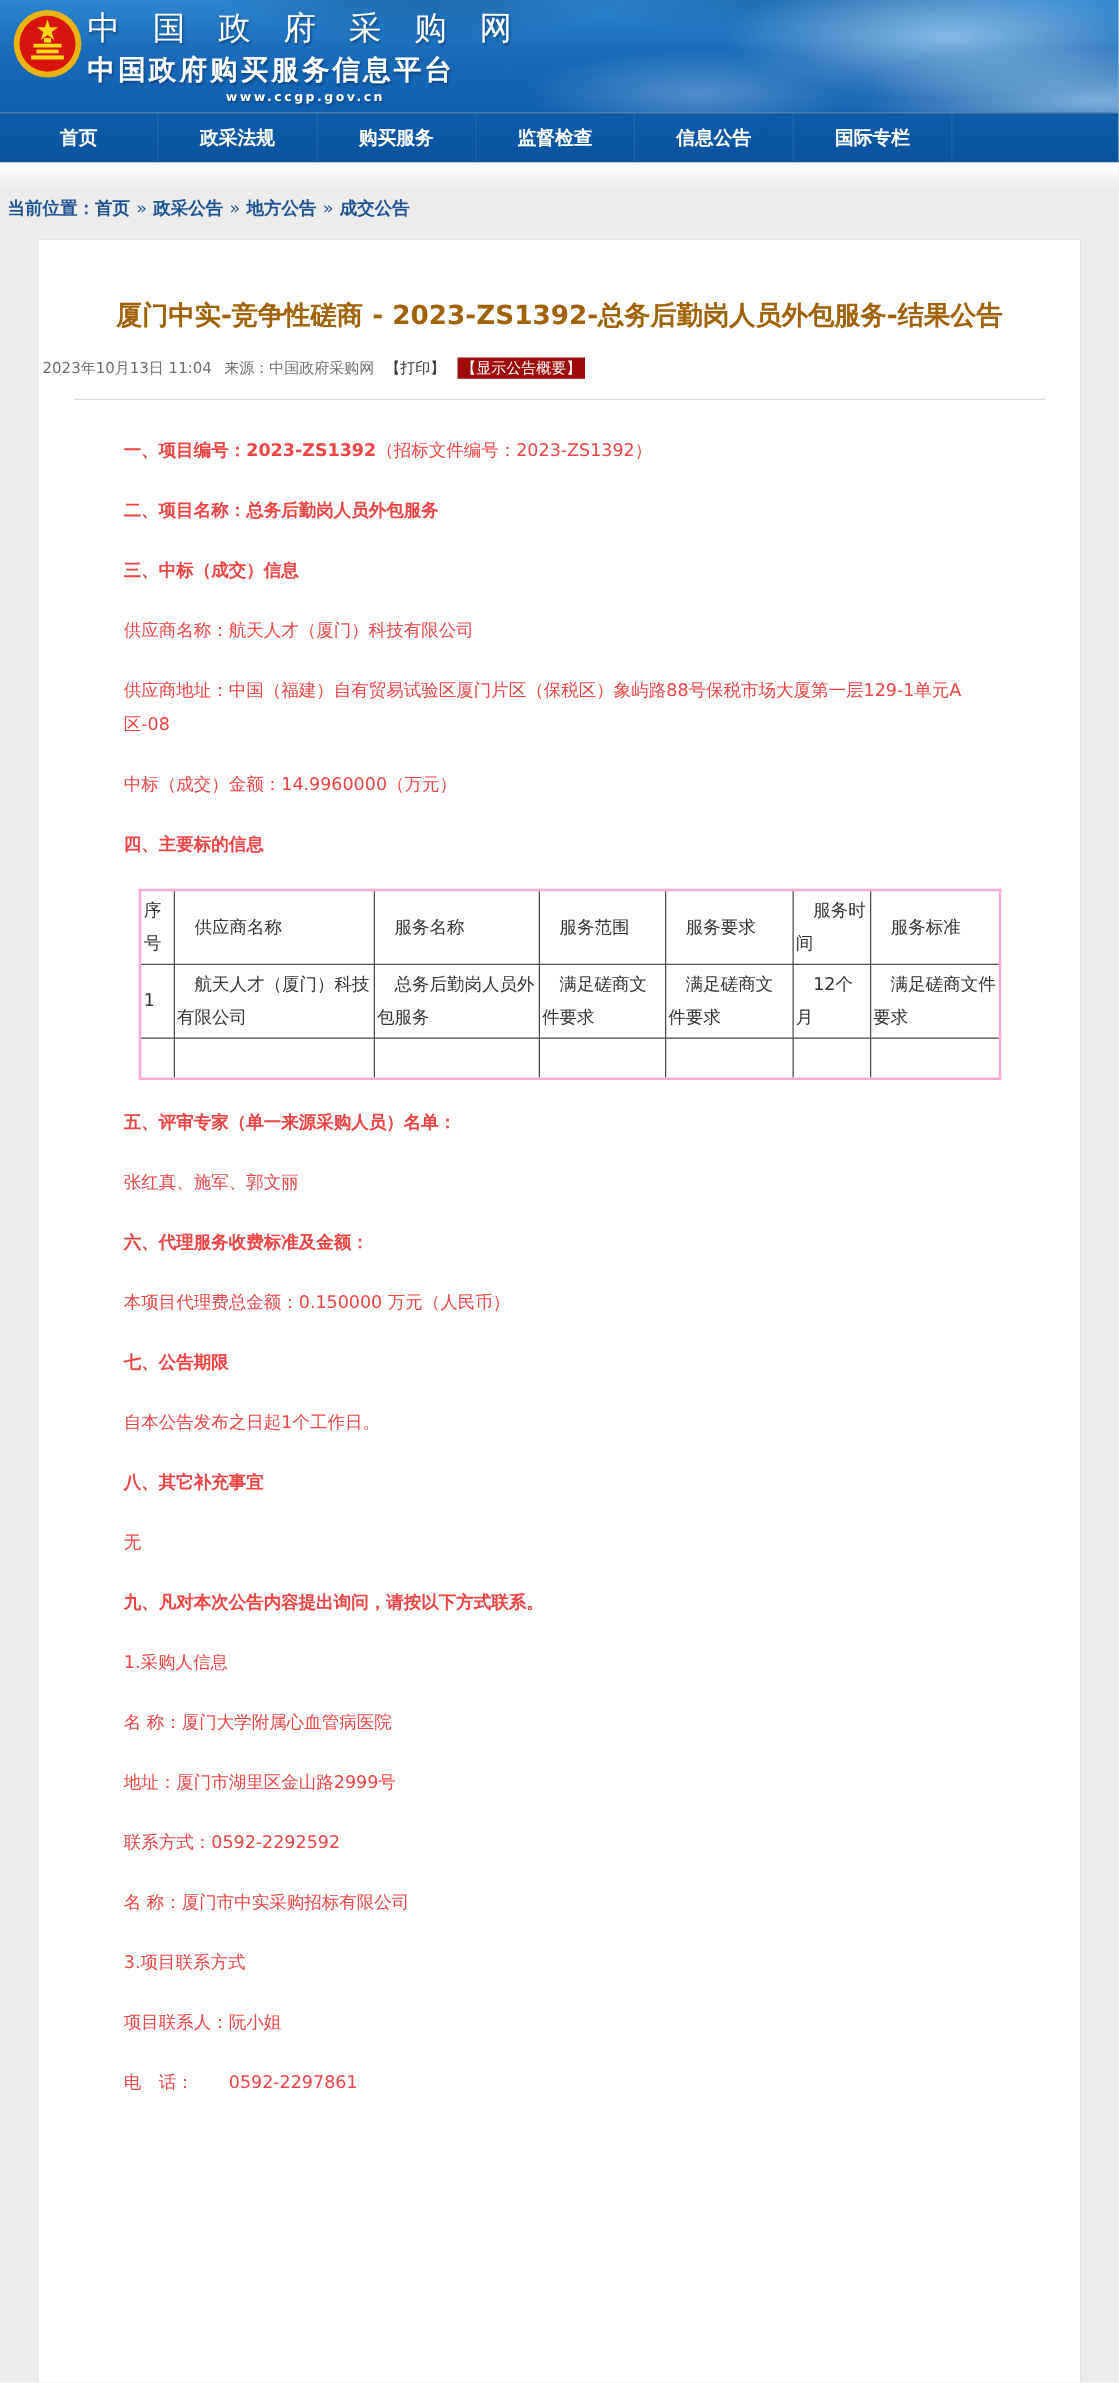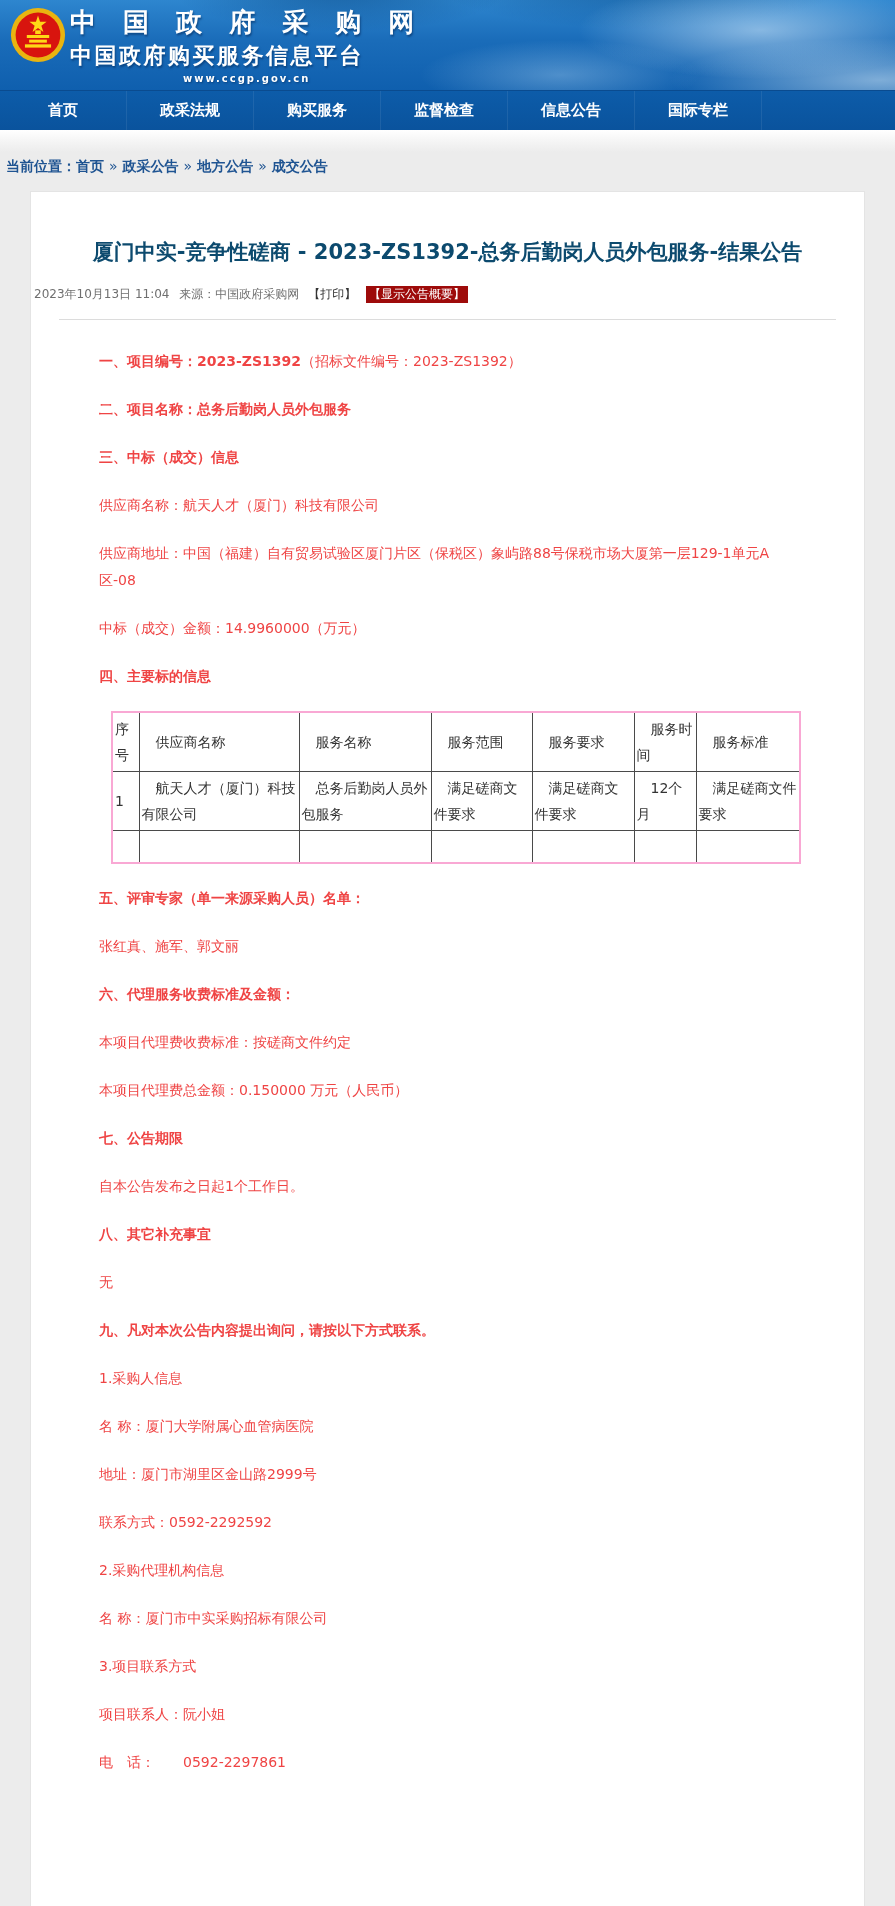--- a/index.html
+++ b/index.html
@@ -19,21 +19,21 @@
     content:""; position:absolute; inset:0;
     background:
       radial-gradient(ellipse 260px 70px at 760px 30px, rgba(220,240,255,.55), rgba(220,240,255,0) 70%),
       radial-gradient(ellipse 200px 50px at 560px 75px, rgba(190,225,250,.35), rgba(190,225,250,0) 70%),
       radial-gradient(ellipse 300px 60px at 880px 80px, rgba(235,248,255,.5), rgba(235,248,255,0) 70%),
       radial-gradient(ellipse 240px 60px at 340px -10px, rgba(9,70,130,.55), rgba(9,70,130,0) 70%),
       radial-gradient(ellipse 300px 70px at 640px -20px, rgba(9,70,130,.6), rgba(9,70,130,0) 70%);
   }
   .emblem { position:absolute; left:10px; top:7px; width:56px; height:56px; z-index:2; }
   .logo-block { position:absolute; left:70px; top:5px; z-index:2; color:#fff; }
-  .logo-line1 { font-size:26px; font-weight:bold; letter-spacing:9px; text-shadow:1px 2px 2px rgba(0,40,90,.55); white-space:nowrap; }
+  .logo-line1 { font-size:26px; font-weight:normal; letter-spacing:9px; text-shadow:1px 2px 2px rgba(0,40,90,.55); white-space:nowrap; }
   .logo-line2 { font-size:22px; font-weight:bold; letter-spacing:2.5px; margin-top:1px; text-shadow:1px 2px 2px rgba(0,40,90,.55); white-space:nowrap; }
   .logo-line3 { font-size:10px; font-weight:bold; letter-spacing:2px; text-align:center; margin-top:2px; text-shadow:1px 1px 2px rgba(0,40,90,.55); }
   
   .main-nav {
     height:40px; background:linear-gradient(180deg,#0d5ca9 0%,#0a539d 100%);
     border-top:1px solid #0a4b8f; display:flex; align-items:stretch;
   }
   .nav-item {
     width:127px; display:flex; align-items:center; justify-content:center;
     color:#fff; font-size:15px; font-weight:bold; cursor:pointer;
@@ -46,21 +46,21 @@
   }
   .breadcrumb a, .breadcrumb .bc-link { color:#1f5492; text-decoration:none; cursor:pointer; }
   .bc-sep { margin:0 5px; font-weight:normal; }
   
   .card {
     width:835px; margin:7px auto 0 auto; background:#fff;
     border:1px solid #e4e4e4; min-height:1720px; padding-bottom:40px;
   }
   .article-title {
     margin-top:46px; padding:0 30px; text-align:center;
-    font-size:21px; font-weight:bold; color:#0c4a6e; line-height:28px;
+    font-size:21px; font-weight:bold; color:#a16207; line-height:28px;
   }
   .article-meta {
     margin-top:19px; text-align:left; font-size:12px; color:#6f6f6f; line-height:18px;
   }
   .article-meta .meta-seg { margin:0 3px; }
   .print-btn { color:#333; cursor:pointer; margin:0 2px; }
   .summary-btn {
     background:#9e0b0a; color:#ffffff; padding:1px 3px 2px 3px; cursor:pointer; margin-left:4px;
   }
   .article-divider { margin:16px 28px 0 28px; border-bottom:1px solid #dcdcdc; }
@@ -178,31 +178,29 @@
             <td class="ind1"></td>
             <td class="ind1"></td>
           </tr>
         </tbody>
     </table>
 
     <div id="paras-after">
         <p class="para"><span class="b">五、评审专家（单一来源采购人员）名单：</span></p>
         <p class="para"><span>张红真、施军、郭文丽</span></p>
         <p class="para"><span class="b">六、代理服务收费标准及金额：</span></p>
-        <p class="para"><span>本项目代理费收费标准：按磋商文件约定</span></p>
         <p class="para"><span>本项目代理费总金额：0.150000 万元（人民币）</span></p>
         <p class="para"><span class="b">七、公告期限</span></p>
         <p class="para"><span>自本公告发布之日起1个工作日。</span></p>
         <p class="para"><span class="b">八、其它补充事宜</span></p>
         <p class="para"><span>无</span></p>
         <p class="para"><span class="b">九、凡对本次公告内容提出询问，请按以下方式联系。</span></p>
         <p class="para"><span>1.采购人信息</span></p>
         <p class="para"><span>名 称：厦门大学附属心血管病医院</span></p>
         <p class="para"><span>地址：厦门市湖里区金山路2999号</span></p>
         <p class="para"><span>联系方式：0592-2292592</span></p>
-        <p class="para"><span>2.采购代理机构信息</span></p>
         <p class="para"><span>名 称：厦门市中实采购招标有限公司</span></p>
         <p class="para"><span>3.项目联系方式</span></p>
         <p class="para"><span>项目联系人：阮小姐</span></p>
         <p class="para"><span>电　话：　　0592-2297861</span></p>
       </div>
   </div>
 </div>
 
 </body></html>

